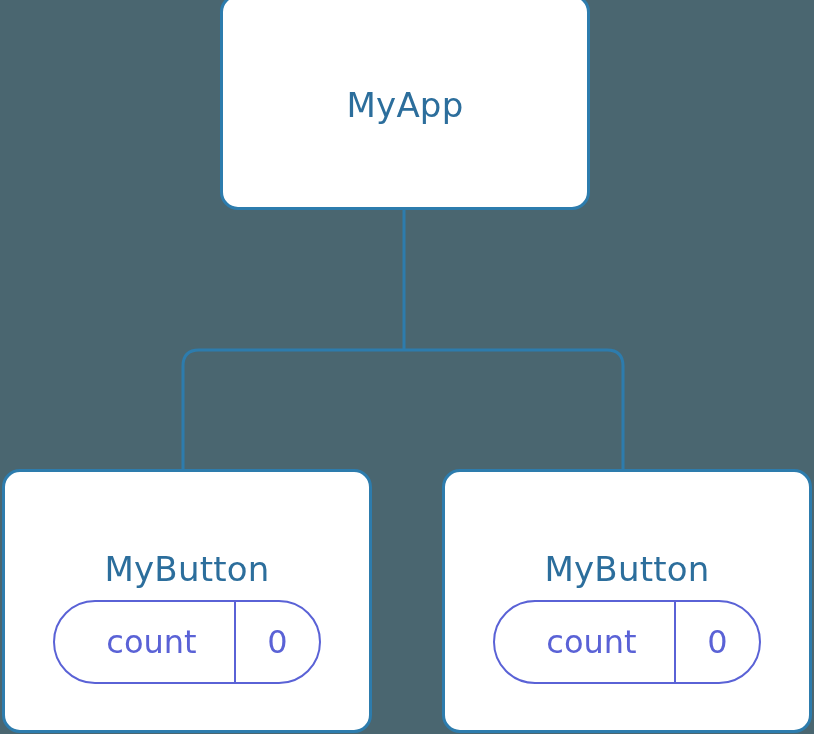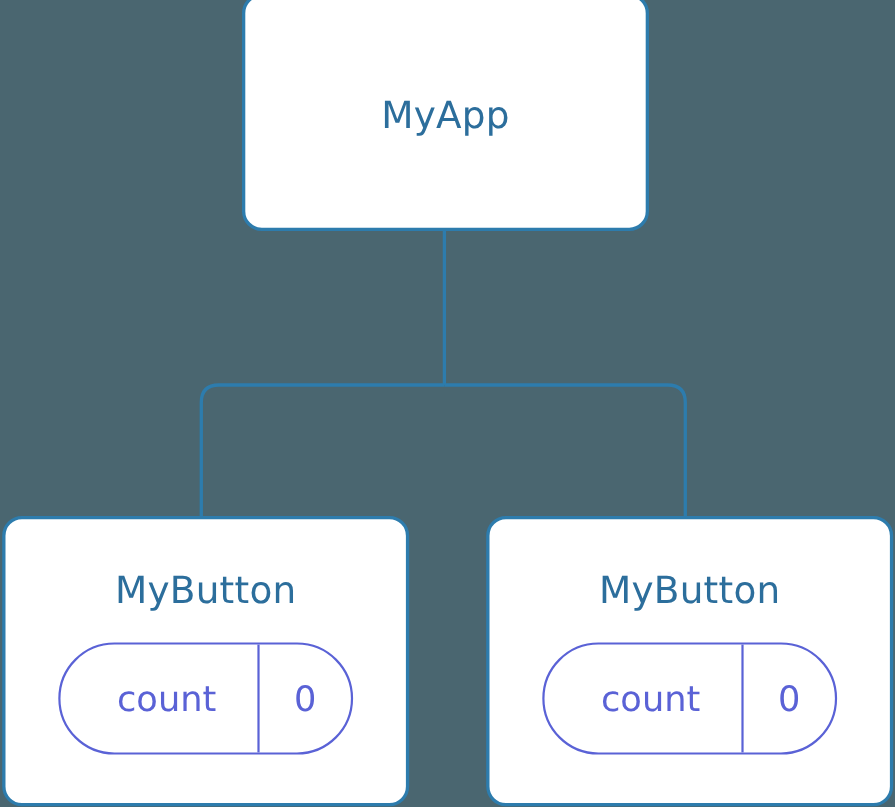--- a/index.html
+++ b/index.html
@@ -45,20 +45,21 @@
     align-items: center;
   }
 
   .node-title {
     color: #2c6e9c;
     font-size: 34px;
     font-weight: 400;
     letter-spacing: 0.2px;
     line-height: 1;
     white-space: nowrap;
+    margin-top: 32px;
   }
 
   
   #node-root {
     left: 220px;
     top: -6px;
     width: 370px;
     height: 216px;
     justify-content: center;
   }
@@ -71,22 +72,22 @@
     top: 469px;
     width: 370px;
     height: 264px;
     padding-top: 48px;
   }
   #node-child-0 { left: 2px; }
   #node-child-1 { left: 442px; }
 
   
   .state-pill {
-    margin-top: 30px;
-    height: 102px;
+    margin-top: 14px;
+    height: 84px;
     box-sizing: border-box;
     border: 2px solid #5a62d6;
     border-radius: 51px;
     display: flex;
     align-items: stretch;
     background: transparent;
   }
   .pill-key,
   .pill-value {
     display: flex;

